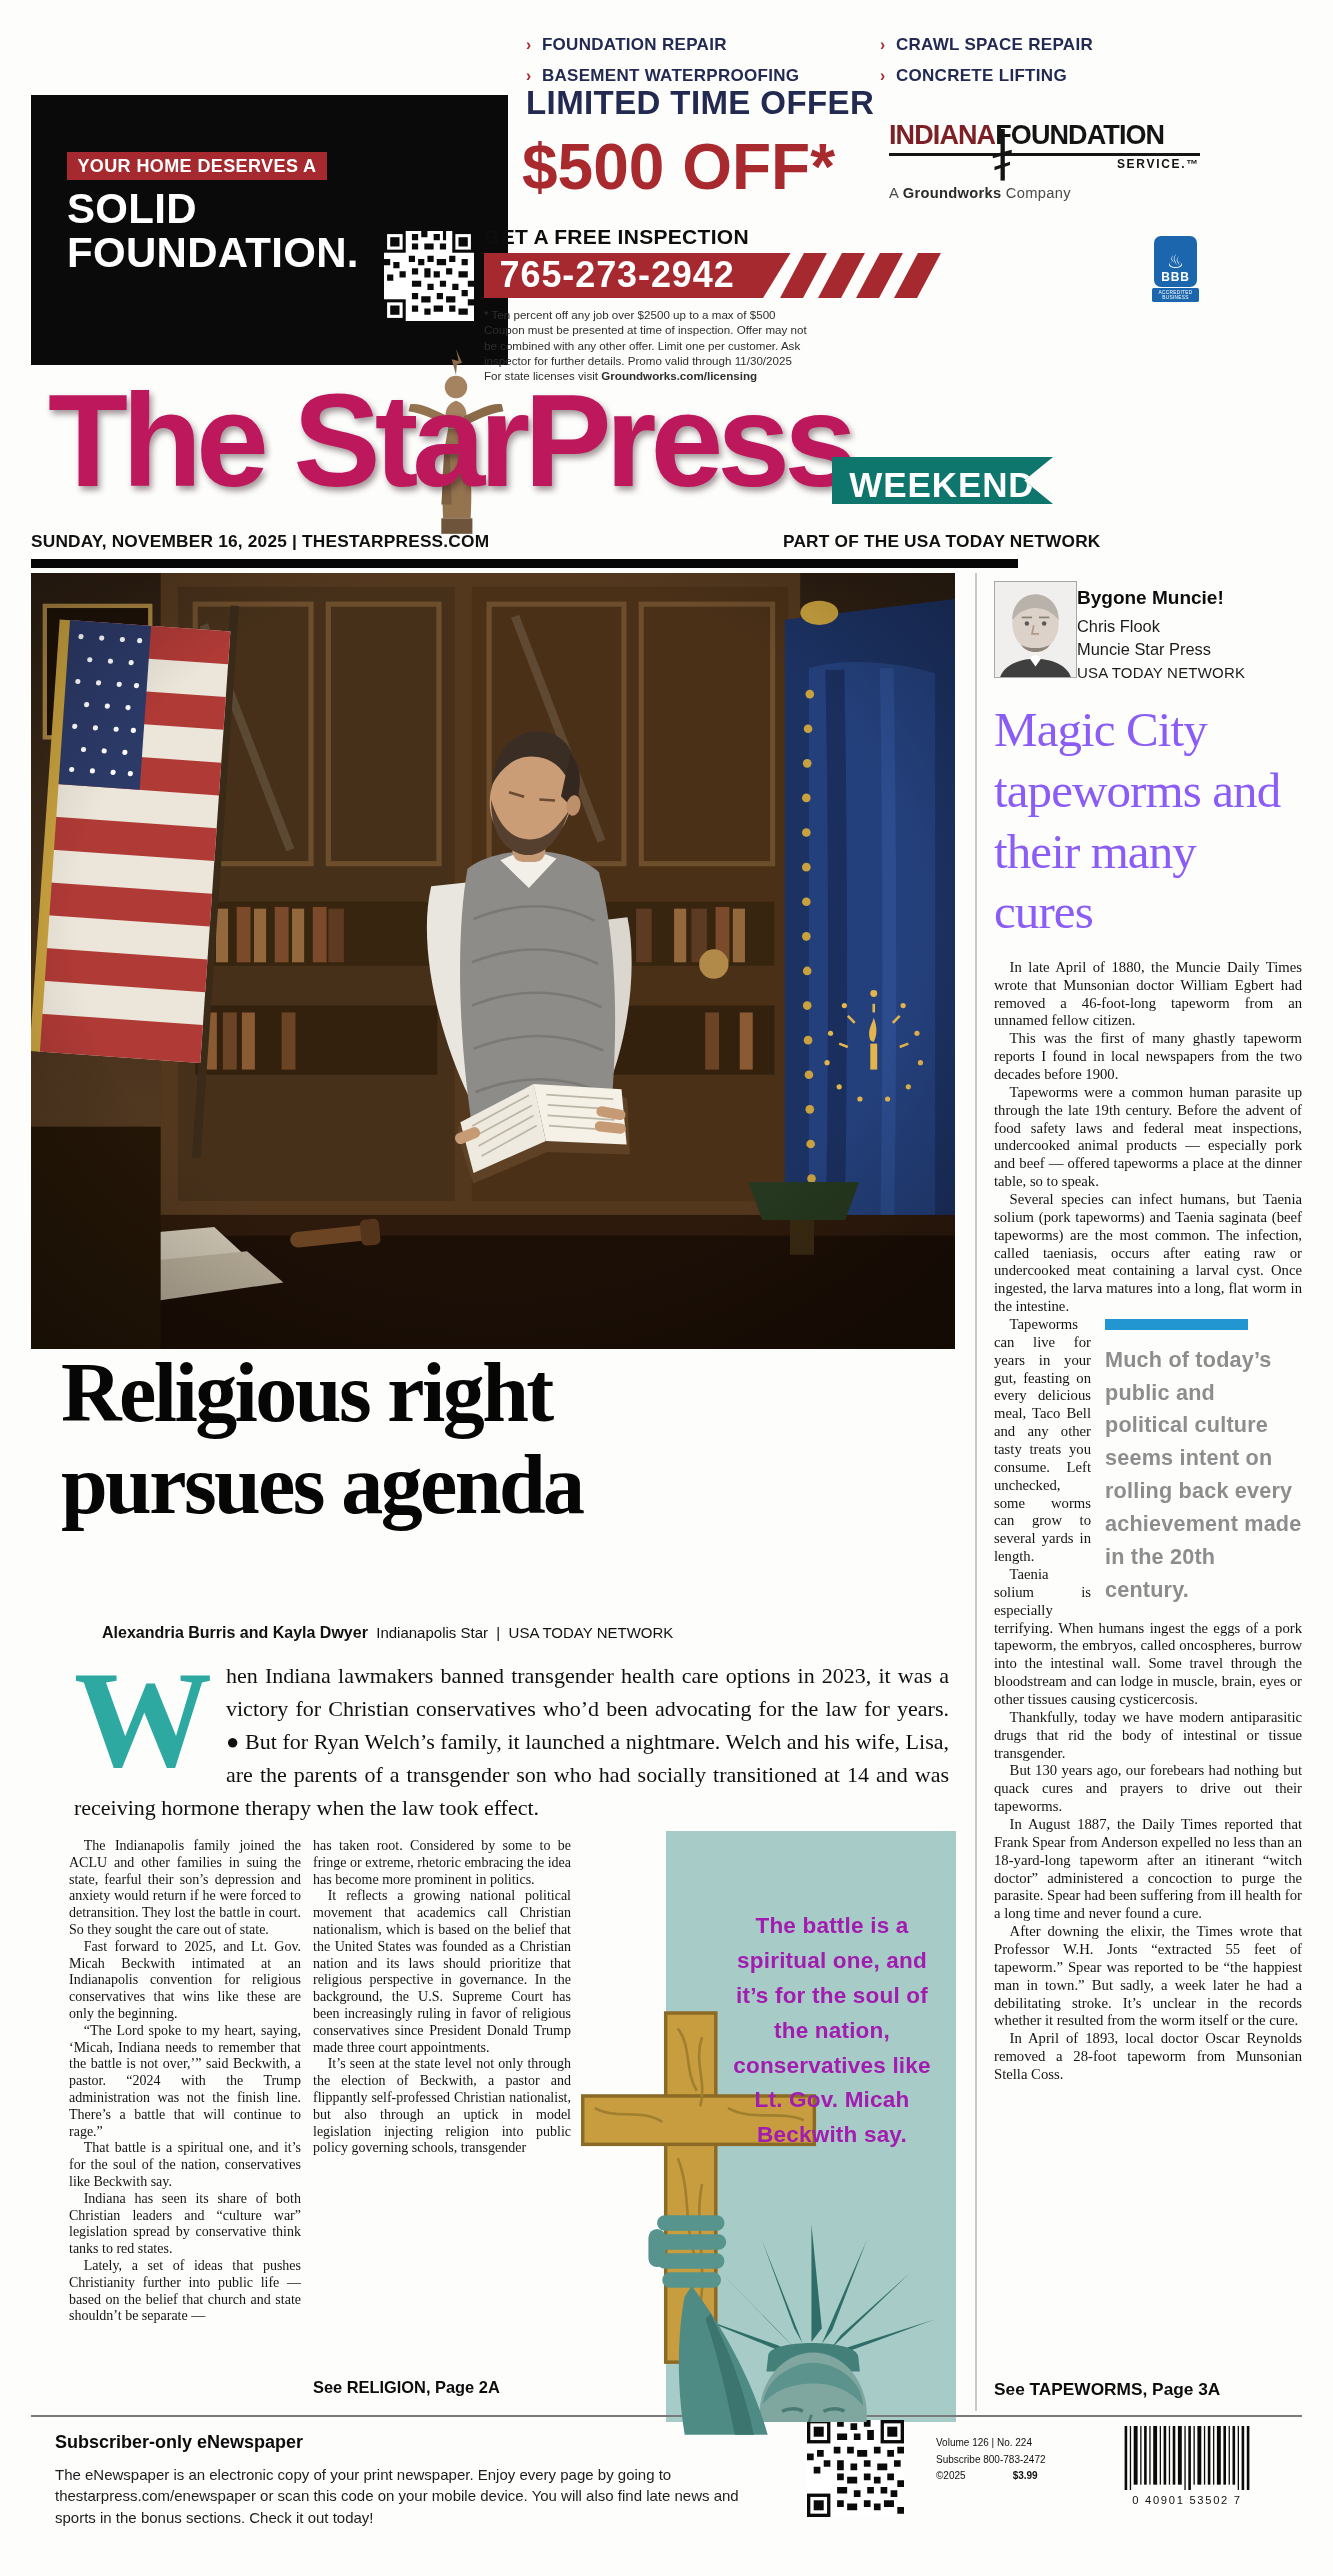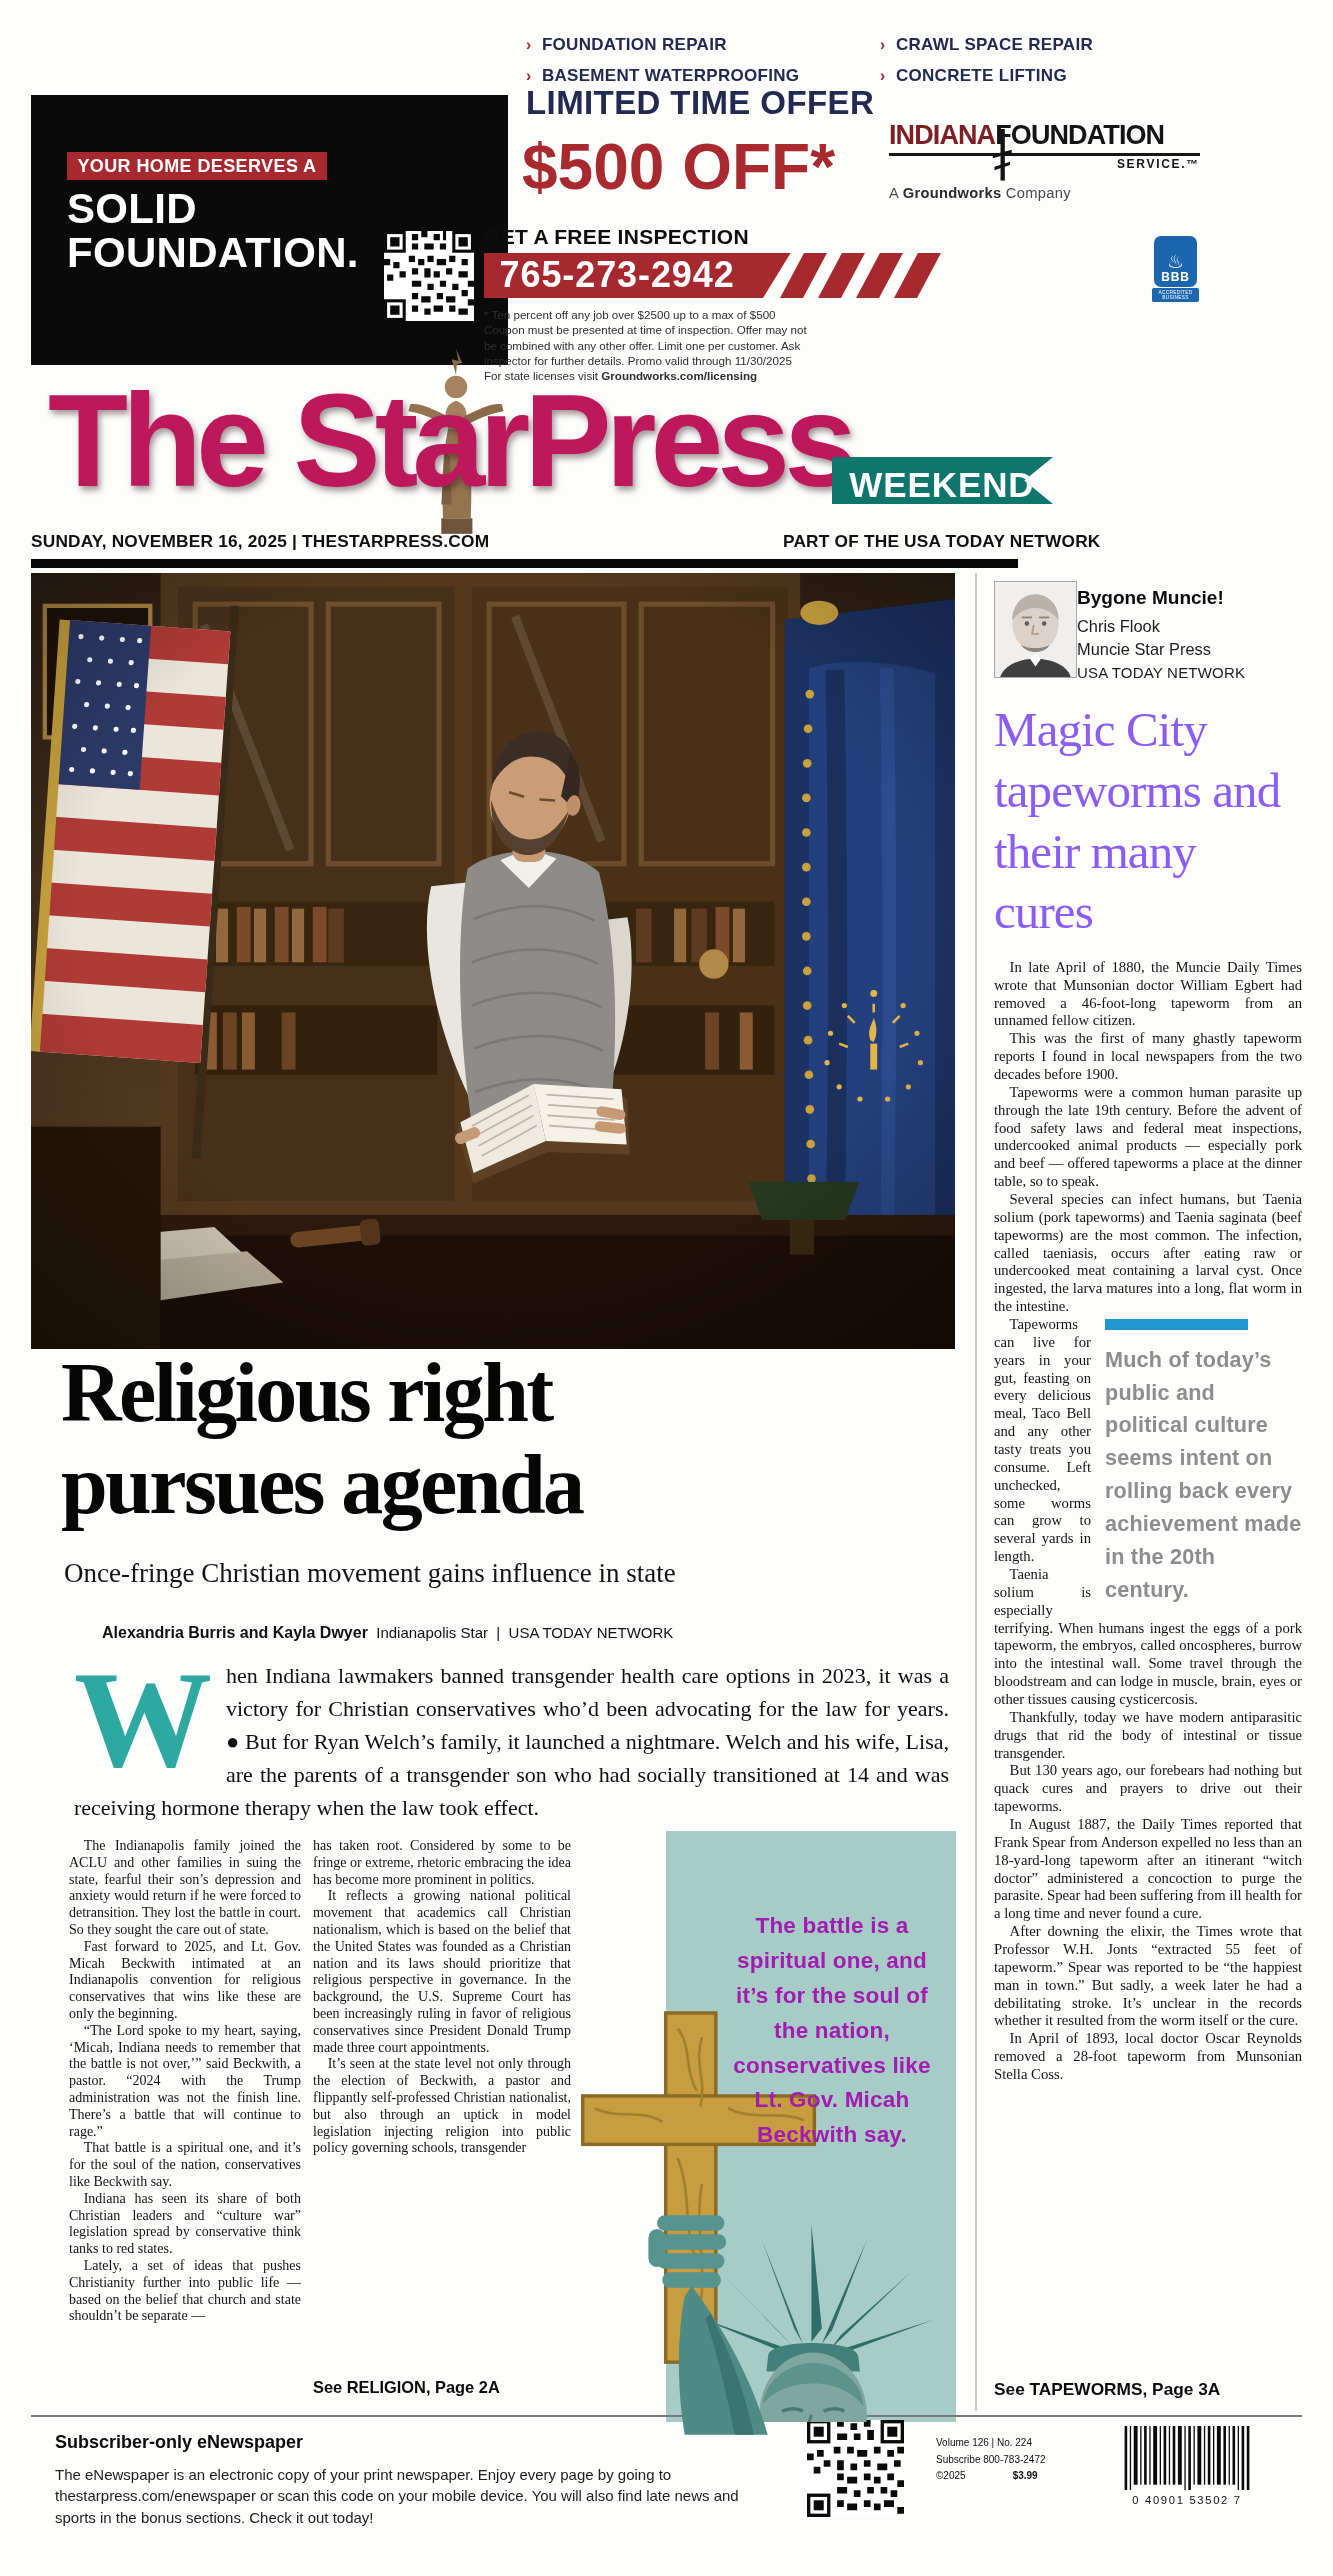--- a/index.html
+++ b/index.html
@@ -504,21 +504,20 @@
       <p>But 130 years ago, our forebears had nothing but quack cures and prayers to drive out their tapeworms.</p>
       <p>In August 1887, the Daily Times reported that Frank Spear from Anderson expelled no less than an 18-yard-long tapeworm after an itinerant “witch doctor” administered a concoction to purge the parasite. Spear had been suffering from ill health for a long time and never found a cure.</p>
       <p>After downing the elixir, the Times wrote that Professor W.H. Jonts “extracted 55 feet of tapeworm.” Spear was reported to be “the happiest man in town.” But sadly, a week later he had a debilitating stroke. It’s unclear in the records whether it resulted from the worm itself or the cure.</p>
       <p>In April of 1893, local doctor Oscar Reynolds removed a 28-foot tapeworm from Munsonian Stella Coss.</p>
     </div>
 
     <div class="rail-jump">See TAPEWORMS, Page 3A</div>
   </div>
 
   <div class="abs" id="story-headline">Religious right pursues agenda</div>
-  <div class="abs" id="story-subhead">Once-fringe Christian movement gains influence in state</div>
   <div class="abs" id="story-byline">
     <span class="authors">Alexandria Burris and Kayla Dwyer</span>
     <span>&nbsp;<span>Indianapolis Star</span>&nbsp; | &nbsp;<span>USA TODAY NETWORK</span></span>
   </div>
 
   <div class="abs" id="story-lede">
     <span class="dropcap">W</span><span>hen Indiana lawmakers banned transgender health care options in 2023, it was a victory for Christian conservatives who’d been advocating for the law for years.  ●  But for Ryan Welch’s family, it launched a nightmare. Welch and his wife, Lisa, are the parents of a transgender son who had socially transitioned at 14 and was receiving hormone therapy when the law took effect.</span>
   </div>
 
   <div class="abs bodycol" id="col1">

